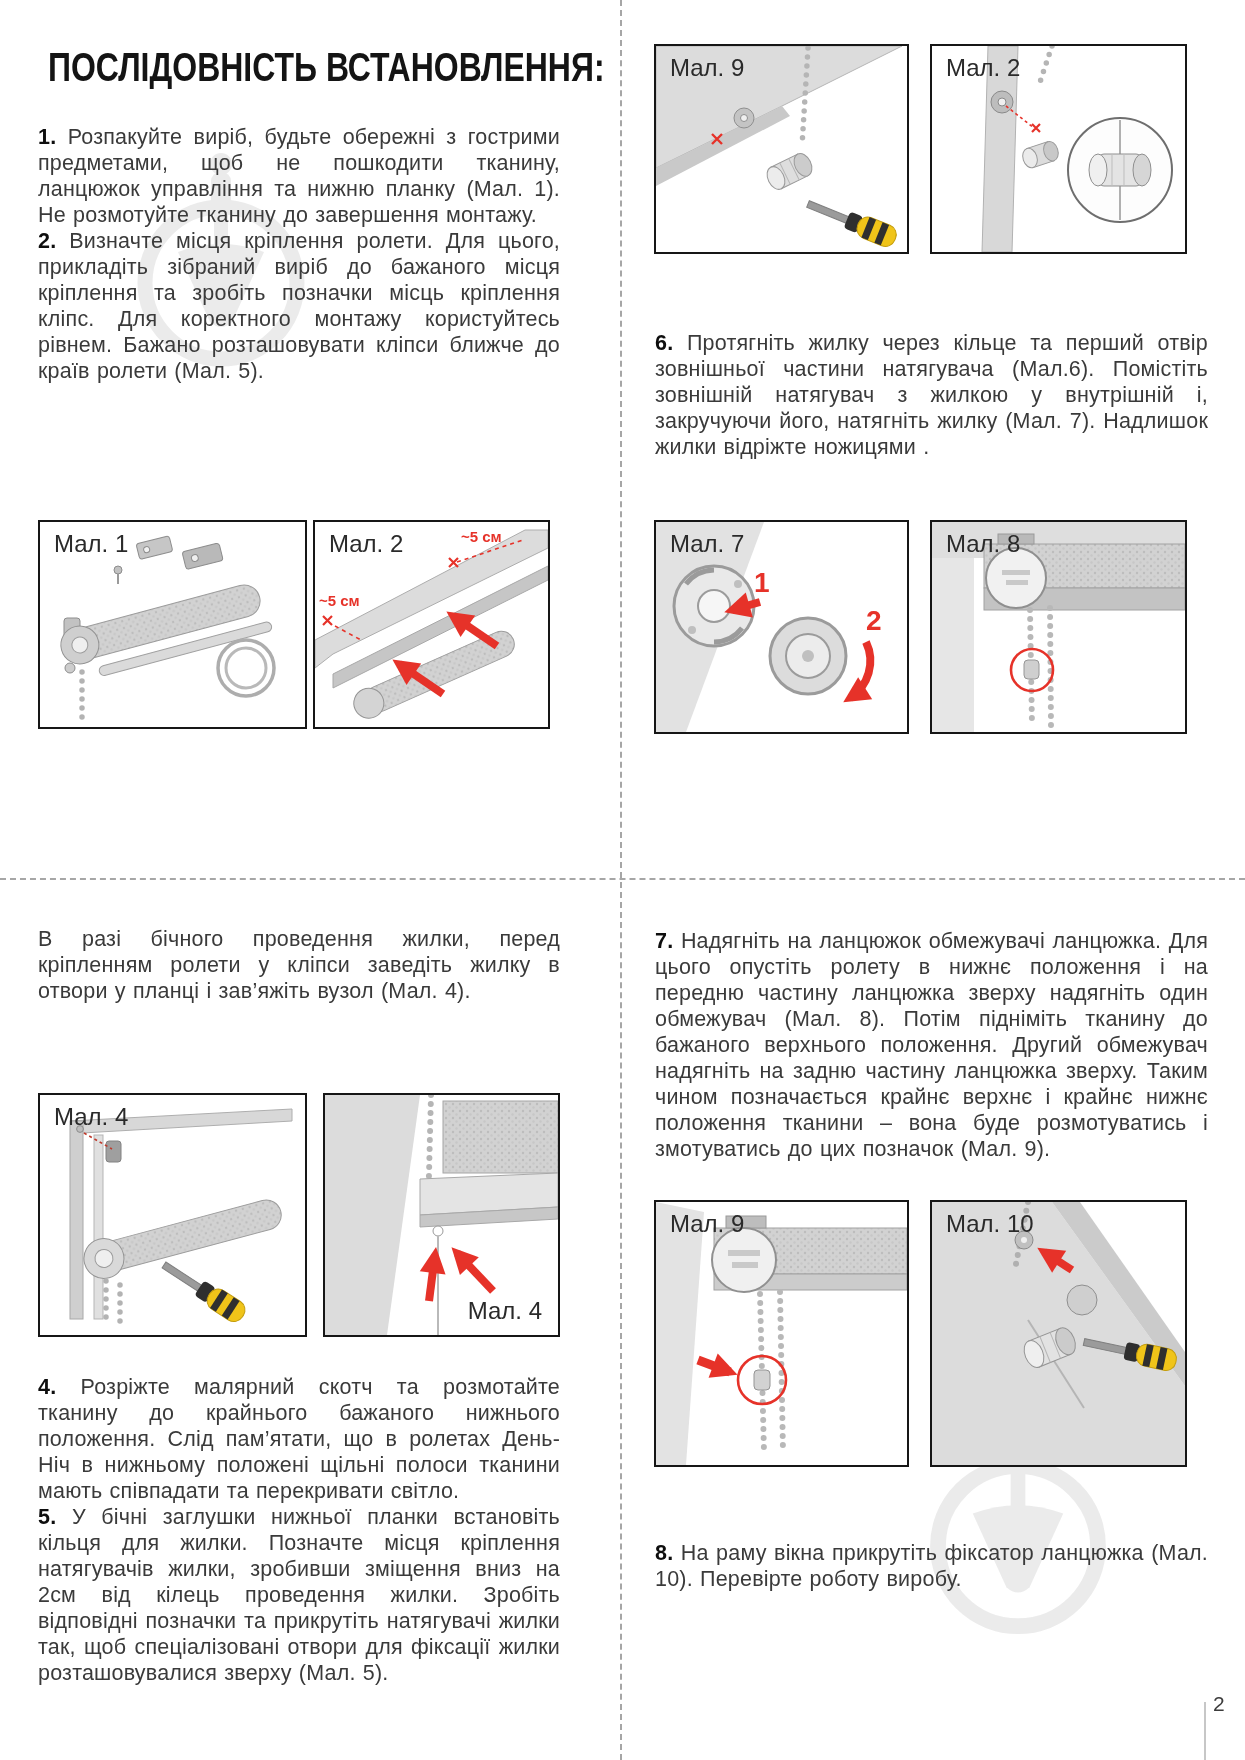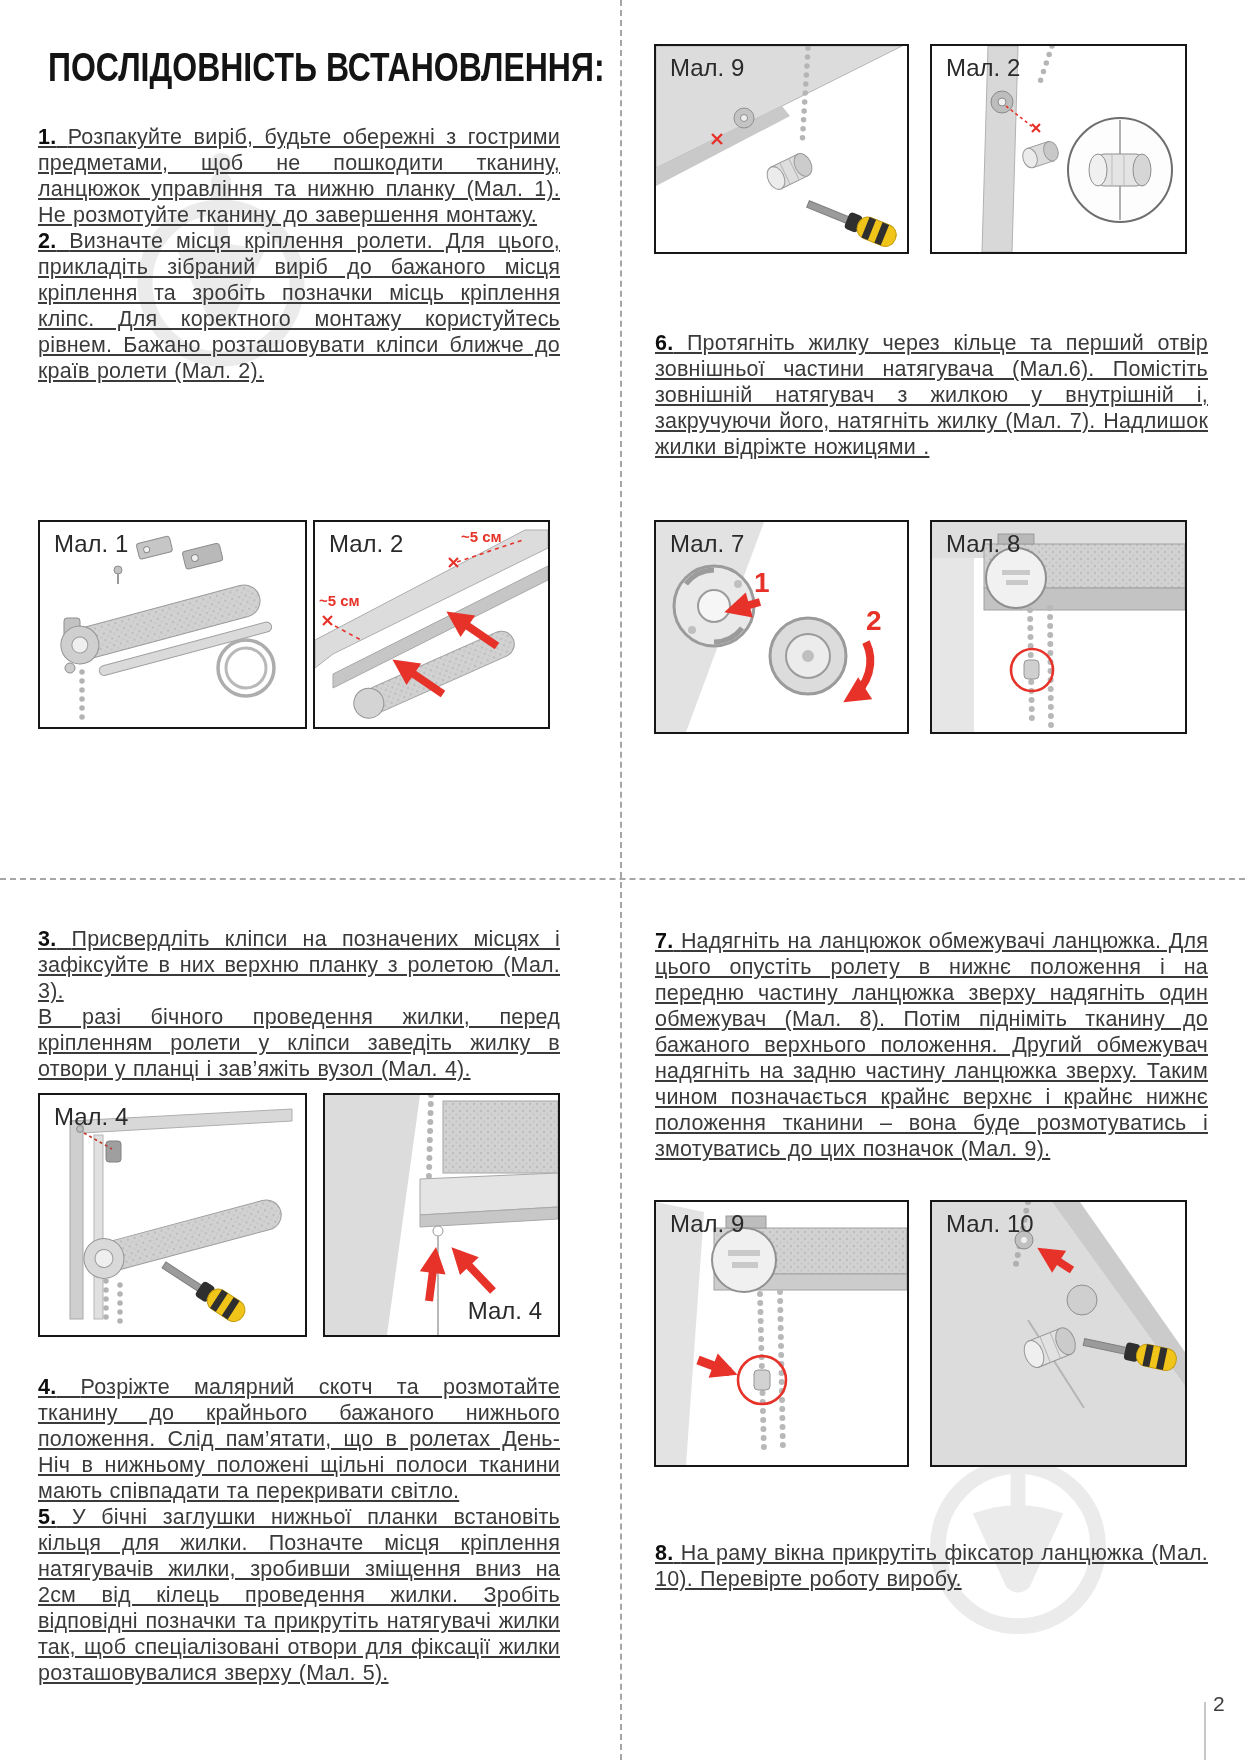--- a/index.html
+++ b/index.html
@@ -9,21 +9,21 @@
   
   .div-v{position:absolute;left:620px;top:0;height:1760px;width:0;border-left:2px dashed #a6a6a6;}
   .div-h{position:absolute;top:878px;left:0;width:1245px;height:0;border-top:2px dashed #a6a6a6;}
 
   
   .title{position:absolute;left:48px;top:44px;font-size:41px;font-weight:800;color:#141414;
          letter-spacing:0px;white-space:nowrap;transform:scaleX(0.78);transform-origin:0 0;}
 
   
   .textcol{position:absolute;color:#3a3a3a;}
-  .step{margin:0;font-size:21.5px;line-height:26px;text-align:justify;letter-spacing:.2px;word-spacing:1px;text-decoration:underline;}
+  .step{margin:0;font-size:21.5px;line-height:26px;text-align:justify;letter-spacing:.2px;word-spacing:1px;}
   .step b{color:#0e0e0e;font-weight:700;}
 
   
   .figbox{position:absolute;border:2px solid #161616;background:transparent;}
   .figlabel{position:absolute;top:8px;left:14px;font-size:24px;color:#2a2a2a;z-index:3;}
   .figlabel.br{top:auto;left:auto;bottom:10px;right:16px;margin-top:14px;}
   svg.art{position:absolute;left:0;top:0;width:100%;height:100%;}
   svg.art text{font-family:"Liberation Sans",sans-serif;}
   .rednote{fill:#e63229;font-size:15px;font-weight:600;}
   .rednum{fill:#e63229;font-size:28px;font-weight:700;}
@@ -74,29 +74,28 @@
       <use href="#wmlogo"></use>
     </svg>
 
   <div class="div-v"></div>
   <div class="div-h"></div>
 
   <div class="title">ПОСЛІДОВНІСТЬ ВСТАНОВЛЕННЯ:</div>
 
   <div class="textcol" style="left:38px;top:124px;width:522px">
     <p class="step"><b>1.</b> <span>Розпакуйте виріб, будьте обережні з гострими предметами, щоб не пошкодити тканину, ланцюжок управління та нижню планку (Мал. 1). Не розмотуйте тканину до завершення монтажу.</span></p>
-    <p class="step"><b>2.</b> <span>Визначте місця кріплення ролети. Для цього, прикладіть зібраний виріб до бажаного місця кріплення та зробіть позначки місць кріплення кліпс. Для коректного монтажу користуйтесь рівнем. Бажано розташовувати кліпси ближче до країв ролети (Мал. 2).</span></p>
+    <p class="step"><b>2.</b> <span>Визначте місця кріплення ролети. Для цього, прикладіть зібраний виріб до бажаного місця кріплення та зробіть позначки місць кріплення кліпс. Для коректного монтажу користуйтесь рівнем. Бажано розташовувати кліпси ближче до країв ролети (Мал. 5).</span></p>
   </div>
 
   <div class="textcol" style="left:655px;top:330px;width:553px">
     <p class="step"><b>6.</b> <span>Протягніть жилку через кільце та перший отвір зовнішньої частини натягувача (Мал.6). Помістіть зовнішній натягувач з жилкою у внутрішній і, закручуючи його, натягніть жилку (Мал. 7).  Надлишок жилки відріжте ножицями .</span></p>
   </div>
 
   <div class="textcol" style="left:38px;top:926px;width:522px">
-    <p class="step"><b>3.</b> <span>Присвердліть кліпси на позначених місцях і зафіксуйте в них верхню планку з ролетою (Мал. 3).</span></p>
     <p class="step"><span>В разі бічного проведення  жилки, перед кріпленням ролети у кліпси заведіть жилку в отвори у планці і зав’яжіть вузол (Мал. 4).</span></p>
   </div>
 
   <div class="textcol" style="left:38px;top:1374px;width:522px">
     <p class="step"><b>4.</b> <span>Розріжте малярний скотч та розмотайте тканину до крайнього бажаного нижнього положення. Слід пам’ятати, що в ролетах День-Ніч в нижньому положені щільні полоси  тканини мають співпадати та перекривати світло.</span></p>
     <p class="step"><b>5.</b> <span>У бічні заглушки нижньої планки встановіть кільця для жилки. Позначте місця кріплення натягувачів жилки, зробивши зміщення вниз на 2см від кілець проведення жилки. Зробіть відповідні позначки та прикрутіть натягувачі жилки так, щоб спеціалізовані отвори для фіксації жилки розташовувалися зверху (Мал. 5).</span></p>
   </div>
 
   <div class="textcol" style="left:655px;top:928px;width:553px">
     <p class="step"><b>7.</b> <span>Надягніть на ланцюжок обмежувачі ланцюжка. Для цього опустіть ролету в нижнє положення і на передню частину ланцюжка зверху надягніть один обмежувач (Мал. 8). Потім підніміть тканину до бажаного верхнього положення. Другий обмежувач надягніть на задню частину ланцюжка зверху. Таким чином позначається крайнє верхнє і крайнє нижнє положення тканини – вона буде розмотуватись і змотуватись до цих позначок (Мал. 9).</span></p>

